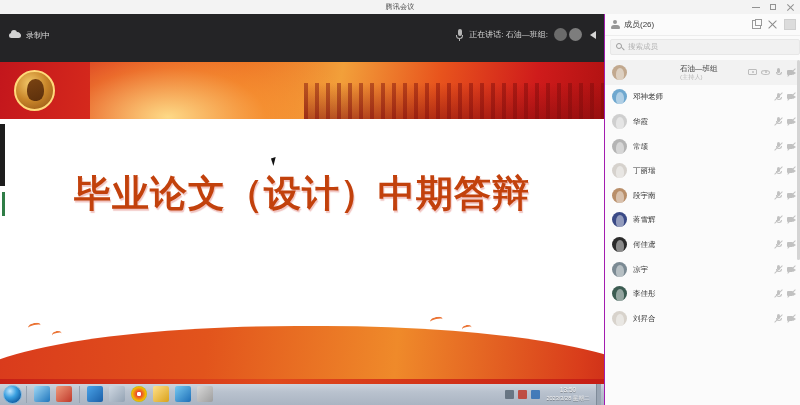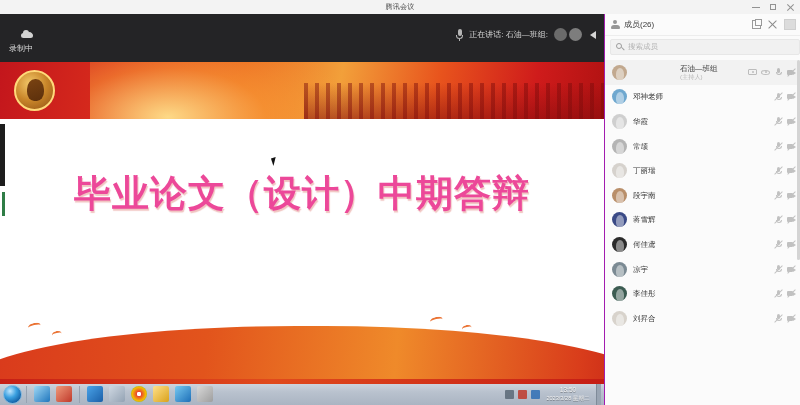--- a/index.html
+++ b/index.html
@@ -34,21 +34,21 @@
   .os-ctrl .x1 { transform: rotate(45deg); }
   .os-ctrl .x2 { transform: rotate(-45deg); }
 
   
   .meet-toolbar {
     position: absolute; left: 0; top: 14px; width: 604px; height: 48px;
     background: #242426;
   }
   .rec-badge {
     position: absolute; left: 9px; top: 16px;
-    display: flex; align-items: flex-end; gap: 5px; flex-direction: column;
+    display: flex; align-items: flex-start; gap: 5px;
   }
   .cloud-icon { width: 12px; height: 8px; position: relative; }
   .cloud-icon .c1 { position: absolute; left: 0; bottom: 0; width: 12px; height: 5px; background: #d2d2d2; border-radius: 3px; }
   .cloud-icon .c2 { position: absolute; left: 2px; top: 0; width: 6px; height: 6px; background: #d2d2d2; border-radius: 50%; }
   .cloud-icon .c3 { position: absolute; left: 6px; top: 2px; width: 5px; height: 5px; background: #d2d2d2; border-radius: 50%; }
   .rec-text { font-size: 8px; color: #d8d8d8; }
 
   .speaking {
     position: absolute; right: 8px; top: 14px;
     display: flex; align-items: center; gap: 6px;
@@ -111,21 +111,21 @@
     background: linear-gradient(160deg,#7a4312,#5b2f0c);
   }
 
   .white-body { position: absolute; left: 0; top: 57px; width: 604px; height: 263px; background: #fff; }
 
   .slide-title {
     position: absolute; left: 0; top: 107px; width: 604px;
     text-align: center;
     font-family: "DejaVu Sans", sans-serif;
     font-size: 37px; font-weight: 700; letter-spacing: 1px;
-    color: #ec4899;
+    color: #c2410c;
     text-shadow: 1px 2px 1px rgba(200,40,30,.28);
   }
   .slide-sub {
     position: absolute; left: 0; top: 270px; width: 604px;
     text-align: center;
     font-family: "DejaVu Sans", sans-serif;
     font-size: 19px; font-weight: 700; letter-spacing: 2px;
     color: #c0161c;
   }
   .slide-date {

